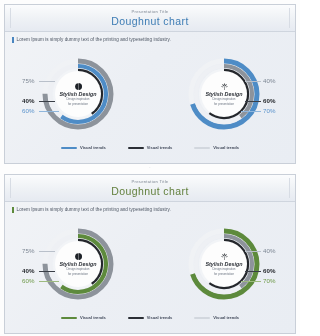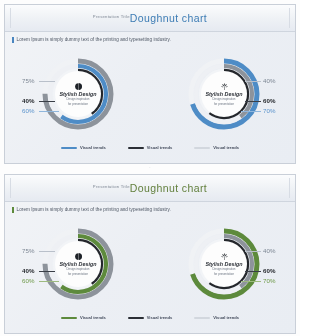--- a/index.html
+++ b/index.html
@@ -19,21 +19,21 @@
     border: 1px solid #c9cfd8;
     overflow: hidden;
   }
 
   
   .title-band {
     position:relative;
     height: 27px;
     background: linear-gradient(180deg,#fbfcfd 0%,#eef1f5 55%,#e6eaf1 100%);
     border-bottom: 1px solid #cfd5de;
-    display:flex; flex-direction:row;
+    display:flex; flex-direction:column;
     align-items:center; justify-content:center;text-align:center;
   }
   .title-band:before, .title-band:after {
     content:""; position:absolute; top:3px; bottom:3px; width:1px;
     background:#d7dce4;
   }
   .title-band:before { left:5px; }
   .title-band:after  { right:5px; }
   .kicker {
     font-size:4.2px; letter-spacing:.25px; color:#7e8794;

